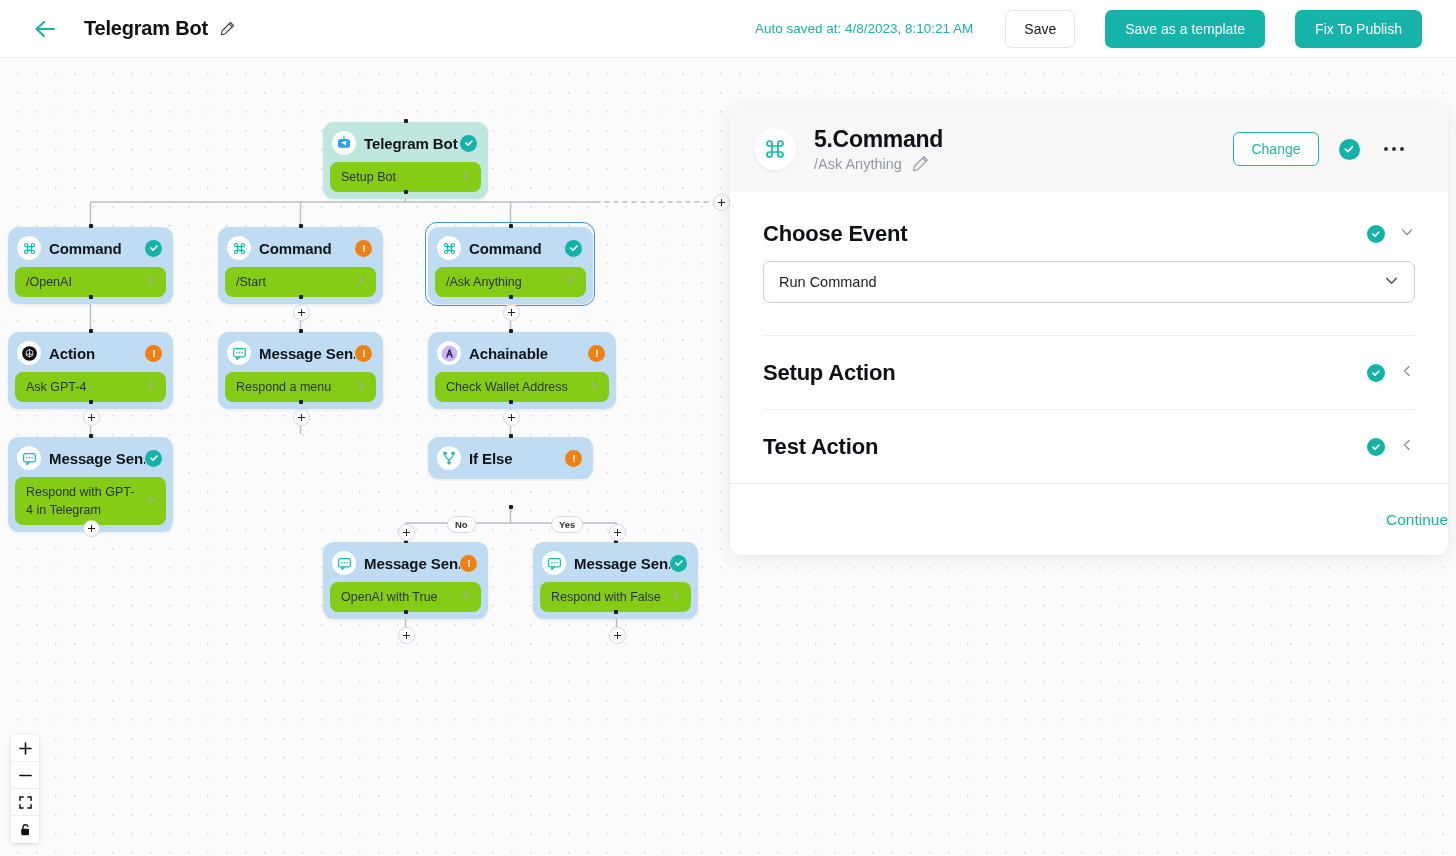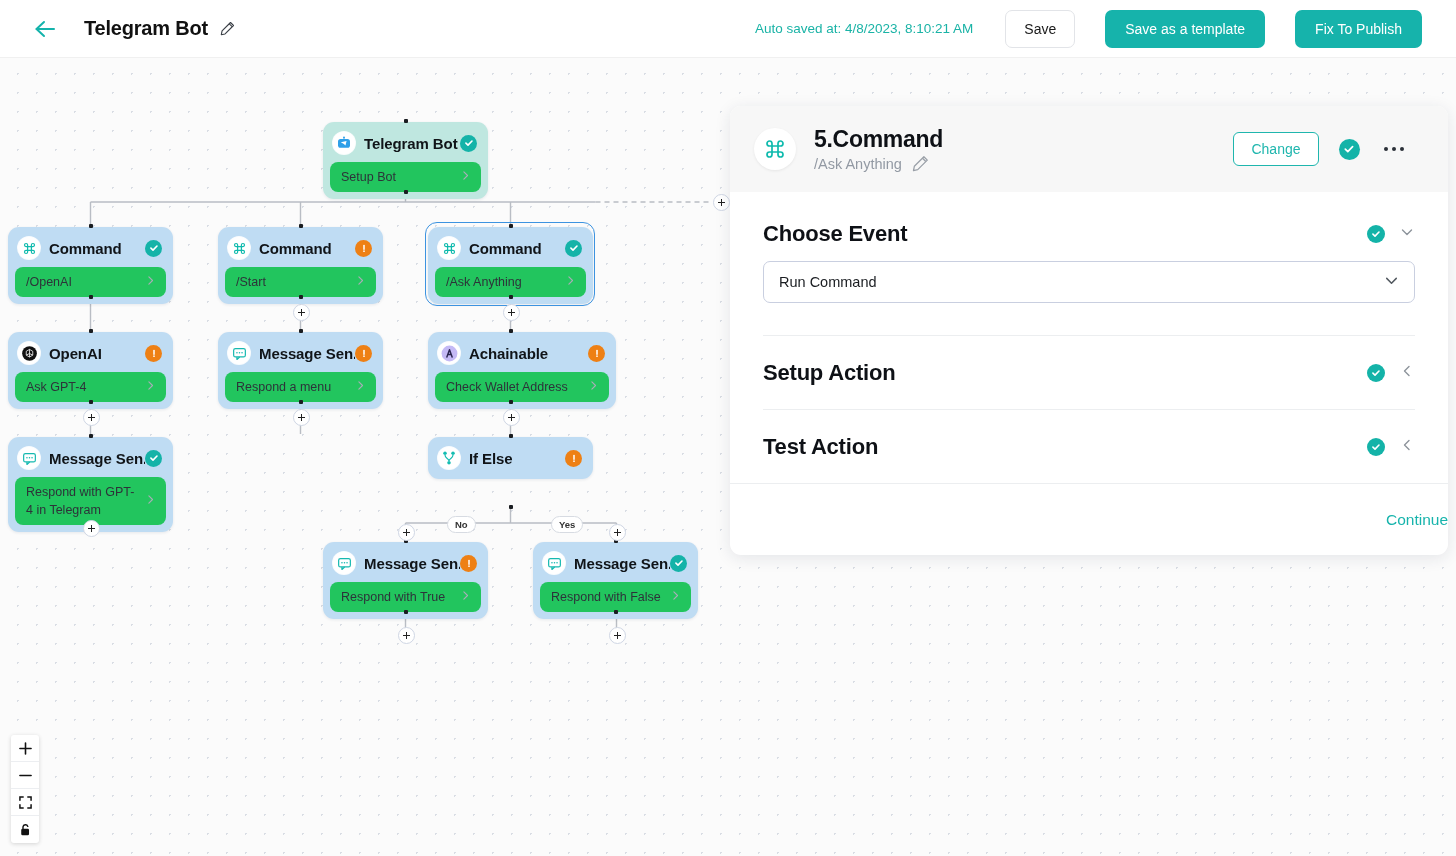--- a/index.html
+++ b/index.html
@@ -74,21 +74,21 @@
     white-space: nowrap; overflow: hidden; letter-spacing: -0.1px;
   }
   .badge {
     margin-left: auto; width: 17px; height: 17px; border-radius: 50%;
     display: flex; align-items: center; justify-content: center; flex: 0 0 auto;
   }
   .badge.ok { background: #14b3a8; }
   .badge.warn { background: #ee8014; }
   .badge svg { display: block; }
   .node-body {
-    margin-top: 5px; background: #22c55e; border-radius: 8px;
+    margin-top: 5px; background: #84cc16; border-radius: 8px;
     min-height: 28px; display: flex; align-items: center;
     padding: 6px 9px 6px 11px;
   }
   .node-body-label {
     font-size: 12.5px; color: #2d3339; line-height: 1.45; flex: 1 1 auto;
   }
   .chev-right { flex: 0 0 auto; margin-left: 6px; }
   .node.selected::after {
     content: ""; position: absolute; left: -3px; top: -5px;
     width: calc(100% + 3px); height: calc(100% + 5px);
@@ -349,21 +349,21 @@
         <div class="dot" style="left: 508.5px; top: 237px;"></div>
         <div class="node blue" style="left: 8px; top: 274px; width: 165px;">
           <div class="node-head">
             <span class="node-icon">
               <svg width="17" height="17" viewBox="0 0 24 24">
                 <circle cx="12" cy="12" r="10.4" fill="#111"></circle>
                 <path d="M12 6.2 L16.6 8.9 V14.3 L12 17 L7.4 14.3 V8.9 Z" fill="none" stroke="#fff" stroke-width="1.1"></path>
                 <path d="M12 6.2 V12 L16.6 14.3 M12 12 L7.4 14.3 M12 12 L12 17" fill="none" stroke="#fff" stroke-width="1.1"></path>
               </svg>
             </span>
-            <span class="node-title">OpenAI</span>
+            <span class="node-title">Action</span>
             <span class="badge warn">
               <svg width="10" height="11" viewBox="0 0 12 12">
                 <path d="M6 2.4 V6.8" stroke="#fff" stroke-width="1.8" stroke-linecap="round"></path>
                 <circle cx="6" cy="9.2" r="1" fill="#fff"></circle>
               </svg>
             </span>
           </div>
           <div class="node-body">
             <span class="node-body-label">Ask GPT-4</span>
             <span class="chev-right"><svg width="13" height="13" viewBox="0 0 16 16">
@@ -487,21 +487,21 @@
             </span>
             <span class="node-title">Message Sen...</span>
             <span class="badge warn">
               <svg width="10" height="11" viewBox="0 0 12 12">
                 <path d="M6 2.4 V6.8" stroke="#fff" stroke-width="1.8" stroke-linecap="round"></path>
                 <circle cx="6" cy="9.2" r="1" fill="#fff"></circle>
               </svg>
             </span>
           </div>
           <div class="node-body">
-            <span class="node-body-label">Respond with True</span>
+            <span class="node-body-label">OpenAI with True</span>
             <span class="chev-right"><svg width="13" height="13" viewBox="0 0 16 16">
                 <path d="M6 3.5 L10.5 8 L6 12.5" fill="none" stroke="#a8aeb6" stroke-width="1.4" stroke-linecap="round" stroke-linejoin="round"></path>
               </svg></span>
           </div>
         </div>
         <div class="dot" style="left: 403.5px; top: 481px;"></div>
         <div class="dot" style="left: 403.5px; top: 552px;"></div>
         <div class="node blue" style="left: 533px; top: 484px; width: 165px;">
           <div class="node-head">
             <span class="node-icon">

